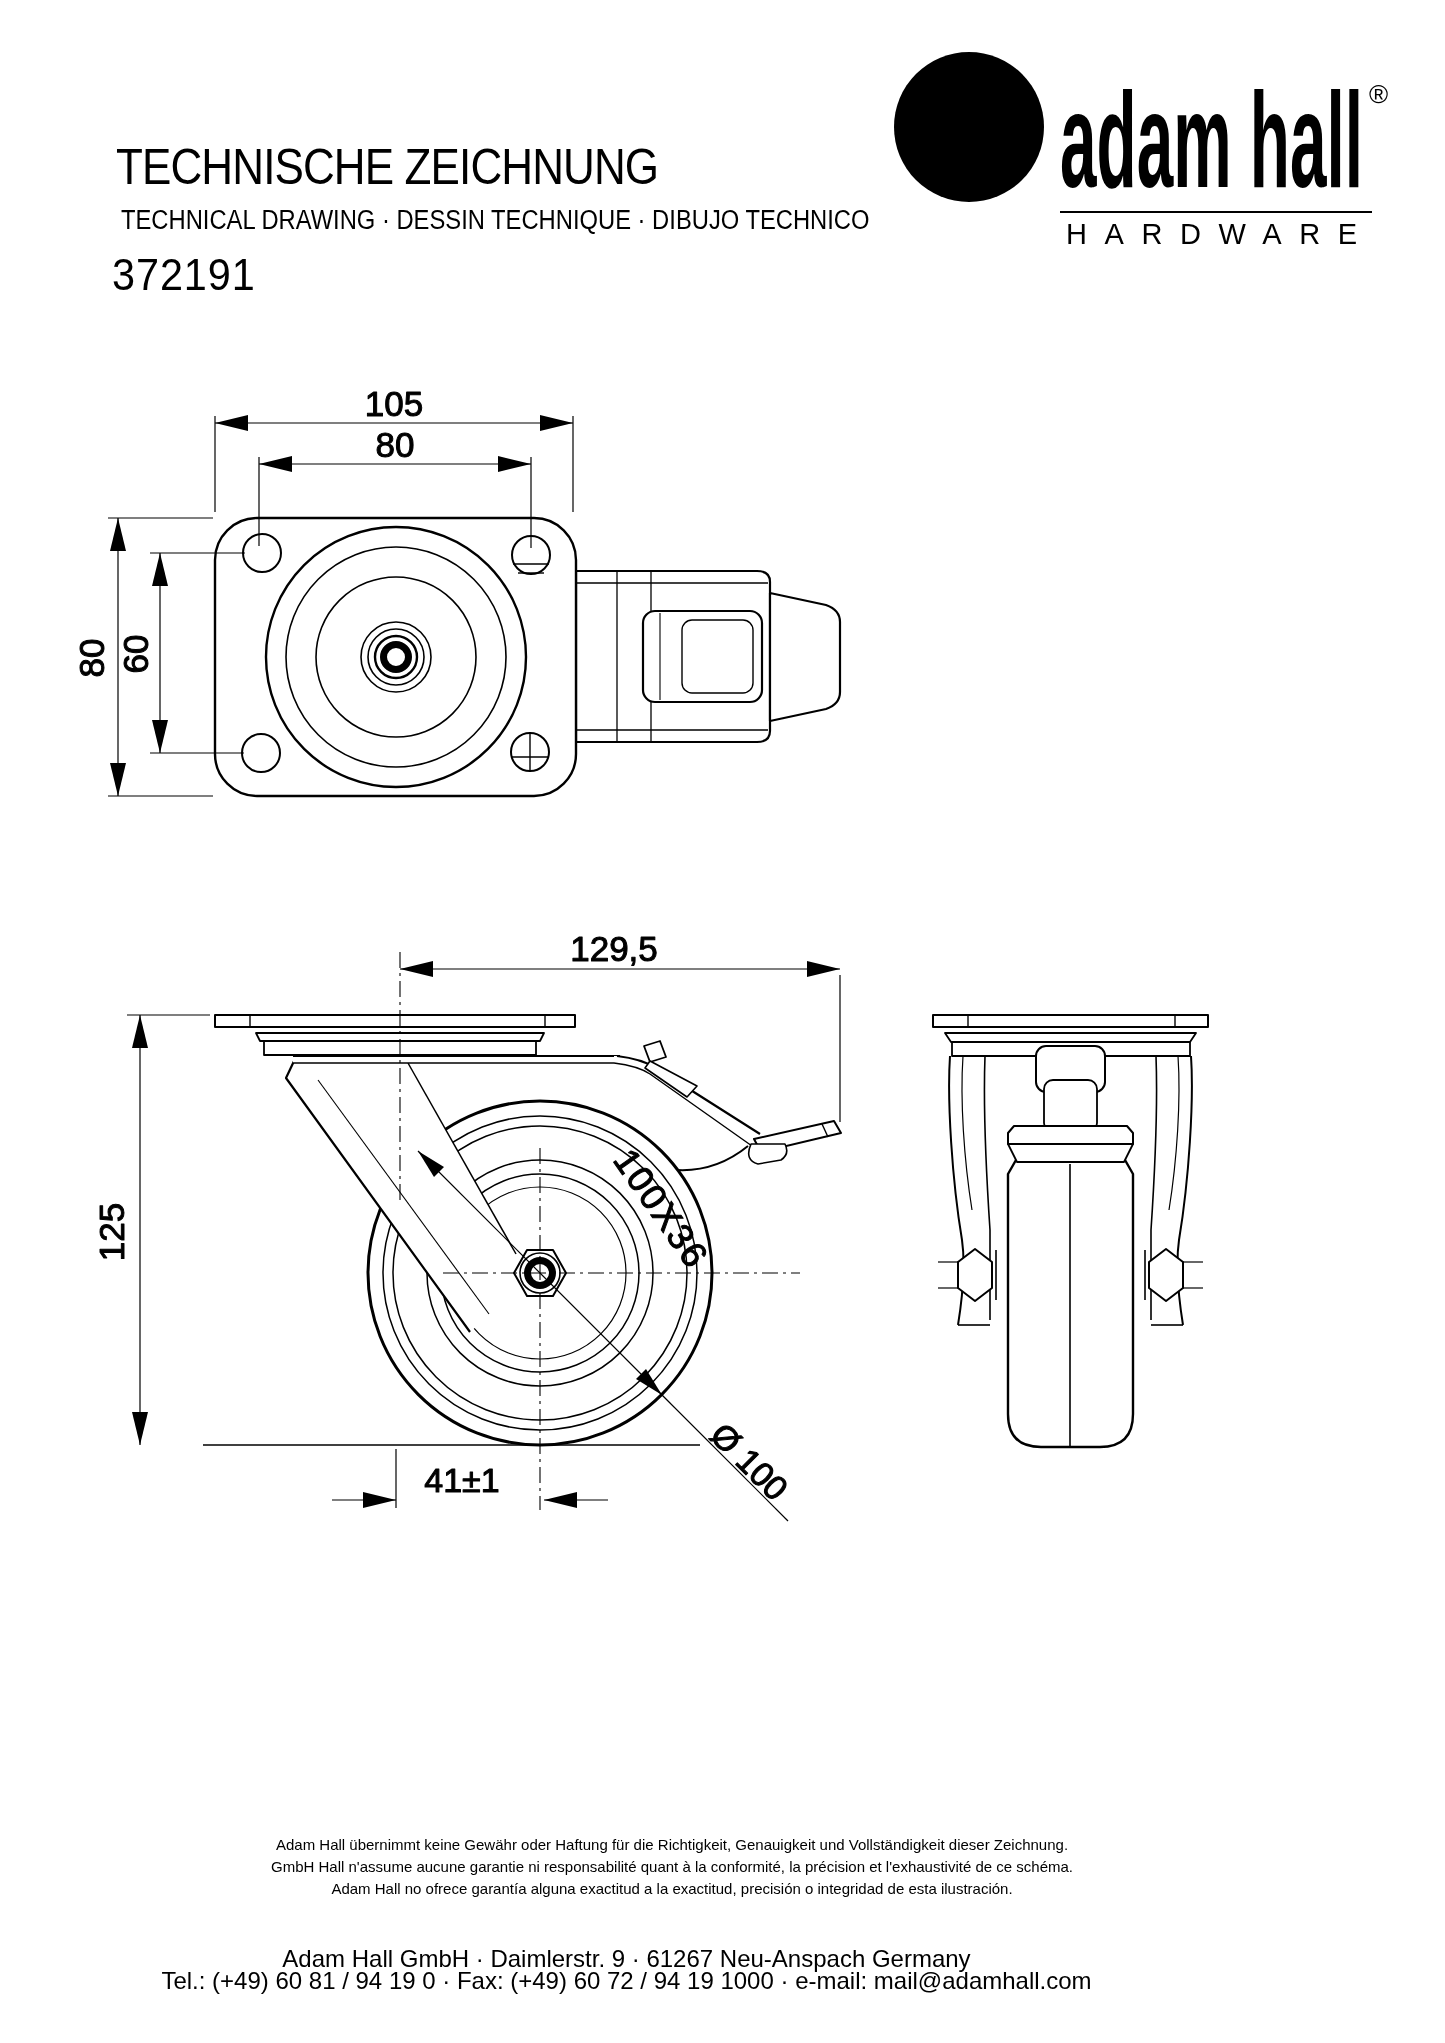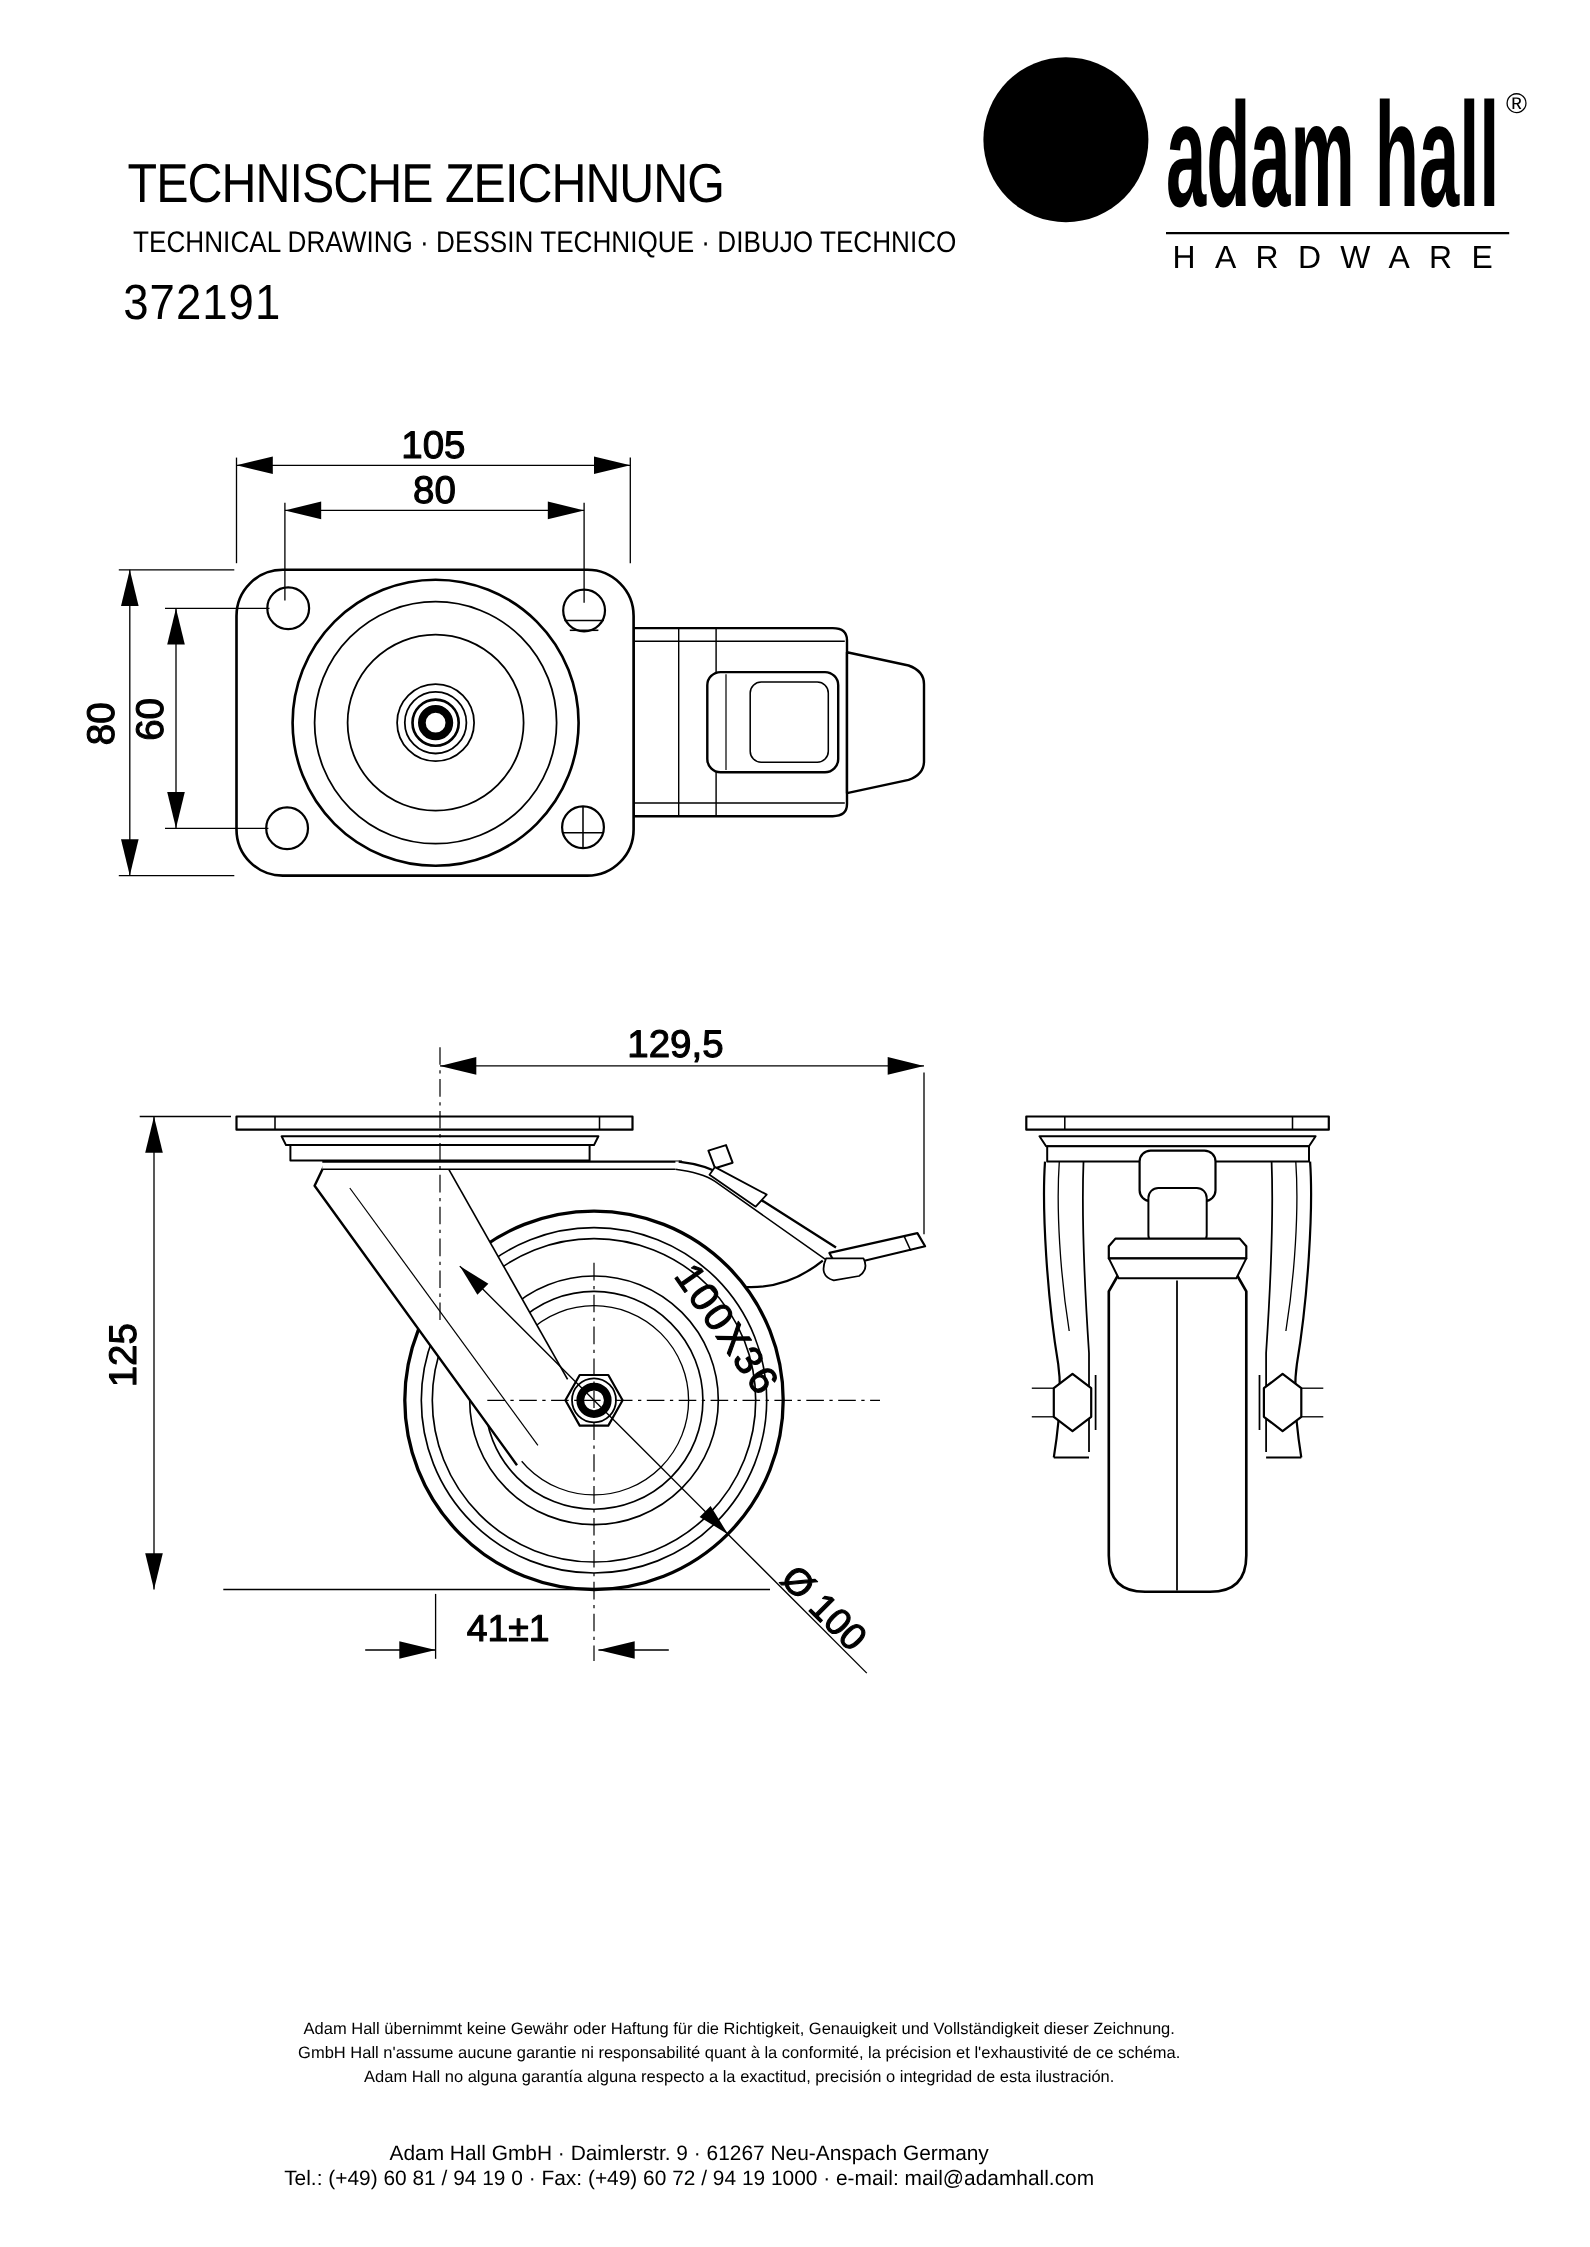--- a/index.html
+++ b/index.html
@@ -9,21 +9,21 @@
              letter-spacing:-1px;transform:scaleX(.88);transform-origin:left top;white-space:nowrap;}
   .hdr-sub{position:absolute;left:121px;top:205px;font-size:27px;font-weight:500;
            transform:scaleX(.88);transform-origin:left top;white-space:nowrap;}
   .part-no{position:absolute;left:112px;top:249px;font-size:45px;font-weight:500;
            transform:scaleX(.92);transform-origin:left top;letter-spacing:1px;}
   .logo{position:absolute;left:890px;top:45px;}
   .drawing-svg{position:absolute;left:0;top:0;}
   .disclaimer{position:absolute;left:0;top:1834px;width:1344px;text-align:center;
               font-size:15px;line-height:22px;white-space:nowrap;}
   .companyblock{position:absolute;left:0;top:1948px;width:1253px;text-align:center;
-                font-size:19px;line-height:22px;white-space:nowrap;}
+                font-size:24px;line-height:22px;white-space:nowrap;}
   svg text{font-family:"Liberation Sans", sans-serif;fill:#000;}
 </style>
 </head>
 <body>
 
 <div class="page">
 
   <div class="hdr-title">TECHNISCHE ZEICHNUNG</div>
   <div class="hdr-sub">TECHNICAL DRAWING · DESSIN TECHNIQUE · DIBUJO TECHNICO</div>
   <div class="part-no">372191</div>
@@ -249,20 +249,20 @@
         <line x1="938" y1="1288" x2="958" y2="1288" stroke-width="1.2"></line>
         <line x1="1183" y1="1262" x2="1203" y2="1262" stroke-width="1.2"></line>
         <line x1="1183" y1="1288" x2="1203" y2="1288" stroke-width="1.2"></line>
       </g>
     </g>
   </svg>
 
   <div class="disclaimer">
     <div>Adam Hall übernimmt keine Gewähr oder Haftung für die Richtigkeit, Genauigkeit und Vollständigkeit dieser Zeichnung.</div>
     <div>GmbH Hall n'assume aucune garantie ni responsabilité quant à la conformité, la précision et l'exhaustivité de ce schéma.</div>
-    <div>Adam Hall no alguna garantía alguna respecto a la exactitud, precisión o integridad de esta ilustración.</div>
+    <div>Adam Hall no ofrece garantía alguna exactitud a la exactitud, precisión o integridad de esta ilustración.</div>
   </div>
   <div class="companyblock">
     <div>Adam Hall GmbH · Daimlerstr. 9 · 61267 Neu-Anspach Germany</div>
     <div>Tel.: (+49) 60 81 / 94 19 0 · Fax: (+49) 60 72 / 94 19 1000 · e-mail: mail@adamhall.com</div>
   </div>
 
 </div>
 
 </body></html>

